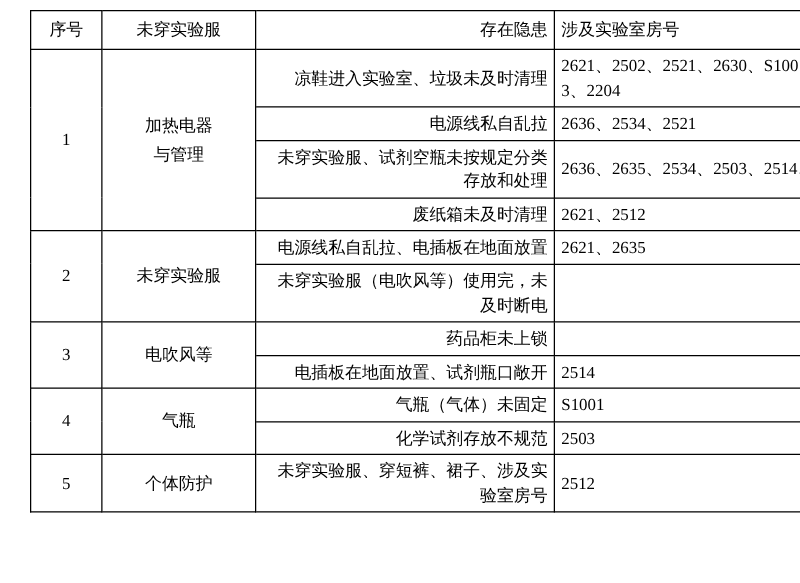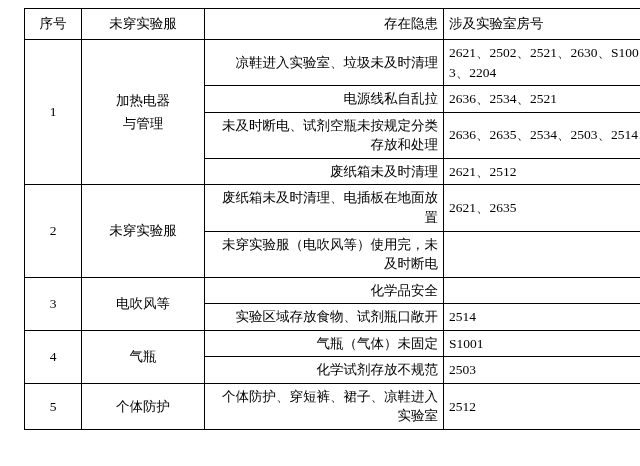--- a/index.html
+++ b/index.html
@@ -75,63 +75,63 @@
           <span class="cat-two-line">与管理</span>
         </td>
         <td class="col-item">凉鞋进入实验室、垃圾未及时清理</td>
         <td class="col-rooms">2621、2502、2521、2630、S1001、2213、2204</td>
       </tr>
       <tr>
         <td class="col-item">电源线私自乱拉</td>
         <td class="col-rooms">2636、2534、2521</td>
       </tr>
       <tr>
-        <td class="col-item">未及时断电、试剂空瓶未按规定分类存放和处理</td>
+        <td class="col-item">未穿实验服、试剂空瓶未按规定分类存放和处理</td>
         <td class="col-rooms">2636、2635、2534、2503、2514、2618</td>
       </tr>
       <tr>
         <td class="col-item">废纸箱未及时清理</td>
         <td class="col-rooms">2621、2512</td>
       </tr>
 
       <tr>
         <td class="col-no cell-no" rowspan="2">2</td>
         <td class="col-cat cell-cat" rowspan="2">未穿实验服</td>
-        <td class="col-item">废纸箱未及时清理、电插板在地面放置</td>
+        <td class="col-item">电源线私自乱拉、电插板在地面放置</td>
         <td class="col-rooms">2621、2635</td>
       </tr>
       <tr>
         <td class="col-item">未穿实验服（电吹风等）使用完，未及时断电</td>
         <td class="col-rooms rooms-blank"></td>
       </tr>
 
       <tr>
         <td class="col-no cell-no" rowspan="2">3</td>
         <td class="col-cat cell-cat" rowspan="2">电吹风等</td>
-        <td class="col-item">化学品安全</td>
+        <td class="col-item">药品柜未上锁</td>
         <td class="col-rooms rooms-blank"></td>
       </tr>
       <tr>
-        <td class="col-item">实验区域存放食物、试剂瓶口敞开</td>
+        <td class="col-item">电插板在地面放置、试剂瓶口敞开</td>
         <td class="col-rooms">2514</td>
       </tr>
 
       <tr>
         <td class="col-no cell-no" rowspan="2">4</td>
         <td class="col-cat cell-cat" rowspan="2">气瓶</td>
         <td class="col-item">气瓶（气体）未固定</td>
         <td class="col-rooms">S1001</td>
       </tr>
       <tr>
         <td class="col-item">化学试剂存放不规范</td>
         <td class="col-rooms">2503</td>
       </tr>
 
       <tr>
         <td class="col-no cell-no">5</td>
         <td class="col-cat cell-cat">个体防护</td>
-        <td class="col-item">个体防护、穿短裤、裙子、凉鞋进入实验室</td>
+        <td class="col-item">未穿实验服、穿短裤、裙子、涉及实验室房号</td>
         <td class="col-rooms">2512</td>
       </tr>
 
     </tbody>
   </table>
 </div>
 
 </body></html>

